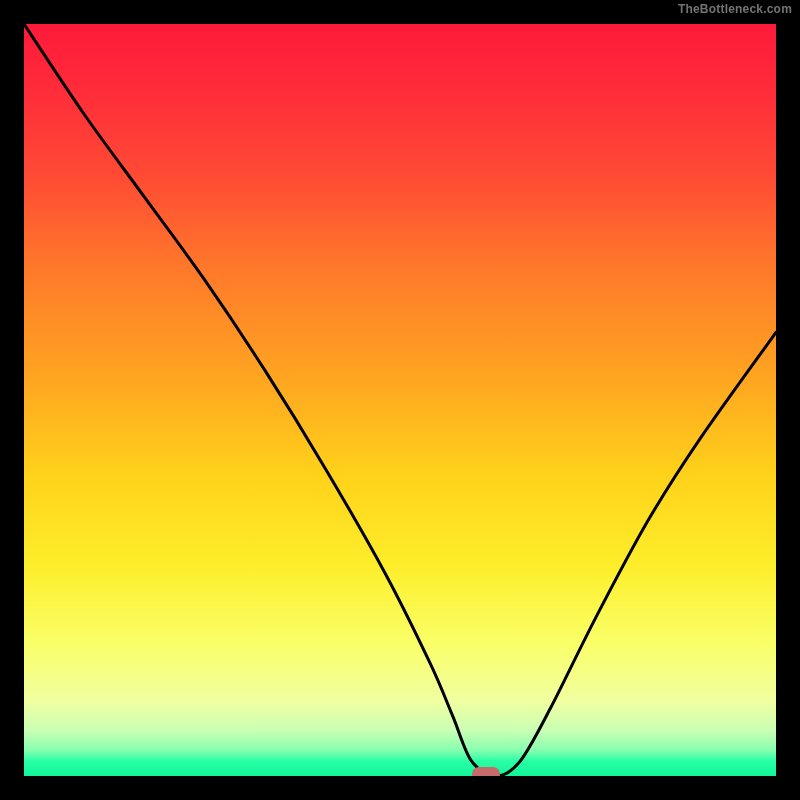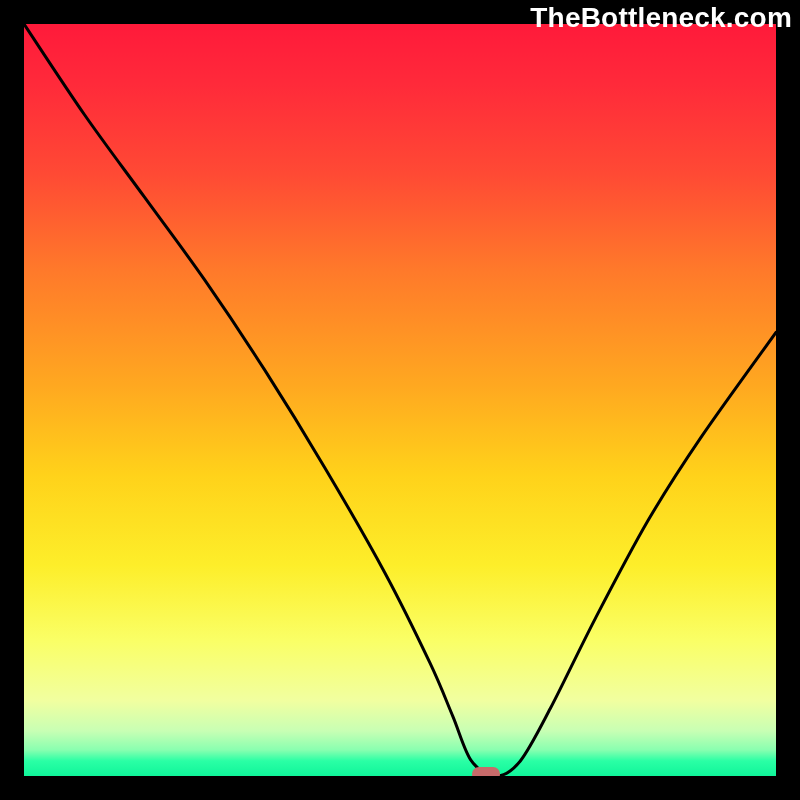--- a/index.html
+++ b/index.html
@@ -14,22 +14,22 @@
   .frame {
     position: relative;
     width: 800px;
     height: 800px;
     background: #000;
   }
   .watermark {
     position: absolute;
     top: 2px;
     right: 8px;
-    color: #ffffff;
-    font-size: 28px;
+    color: #737373;
+    font-size: 12px;
     font-weight: 600;
     letter-spacing: 0.2px;
     z-index: 10;
     user-select: none;
   }
   .plot-area {
     position: absolute;
     left: 24px;
     top: 24px;
     width: 752px;

